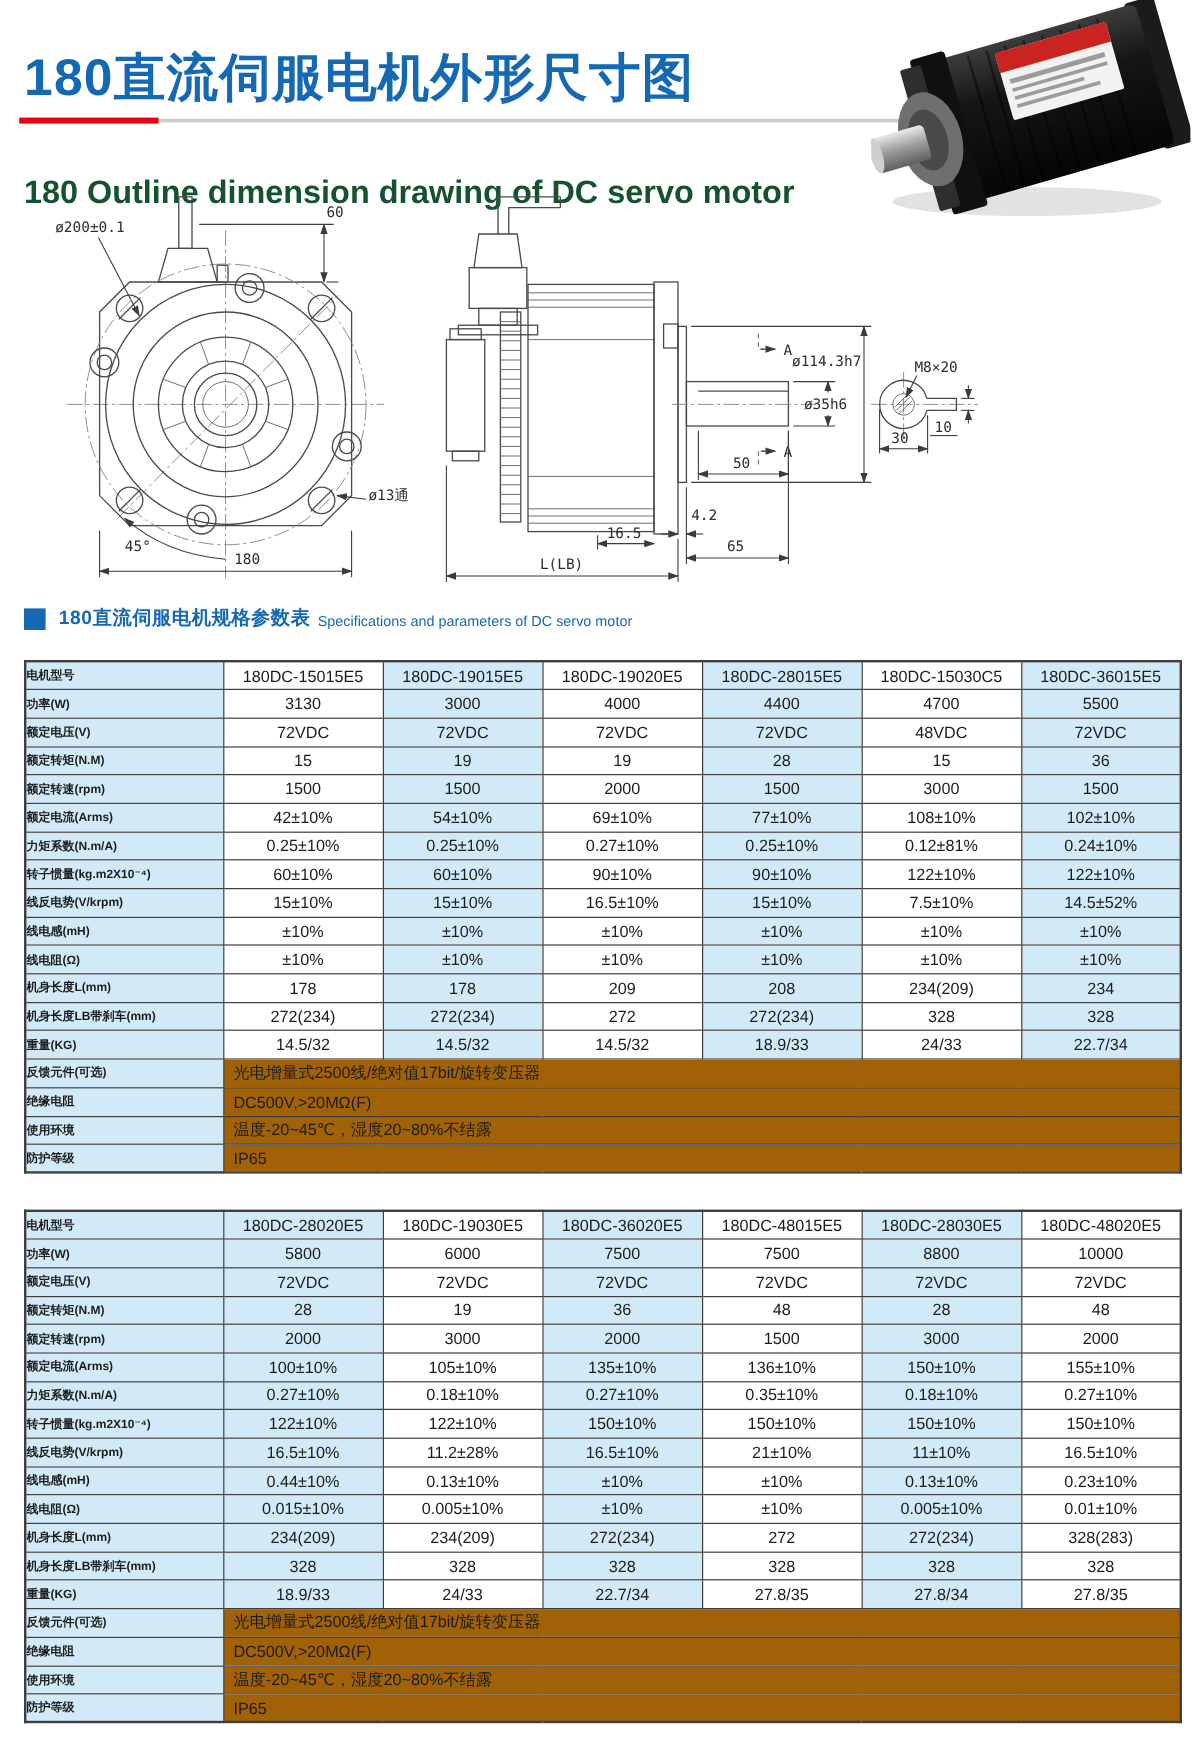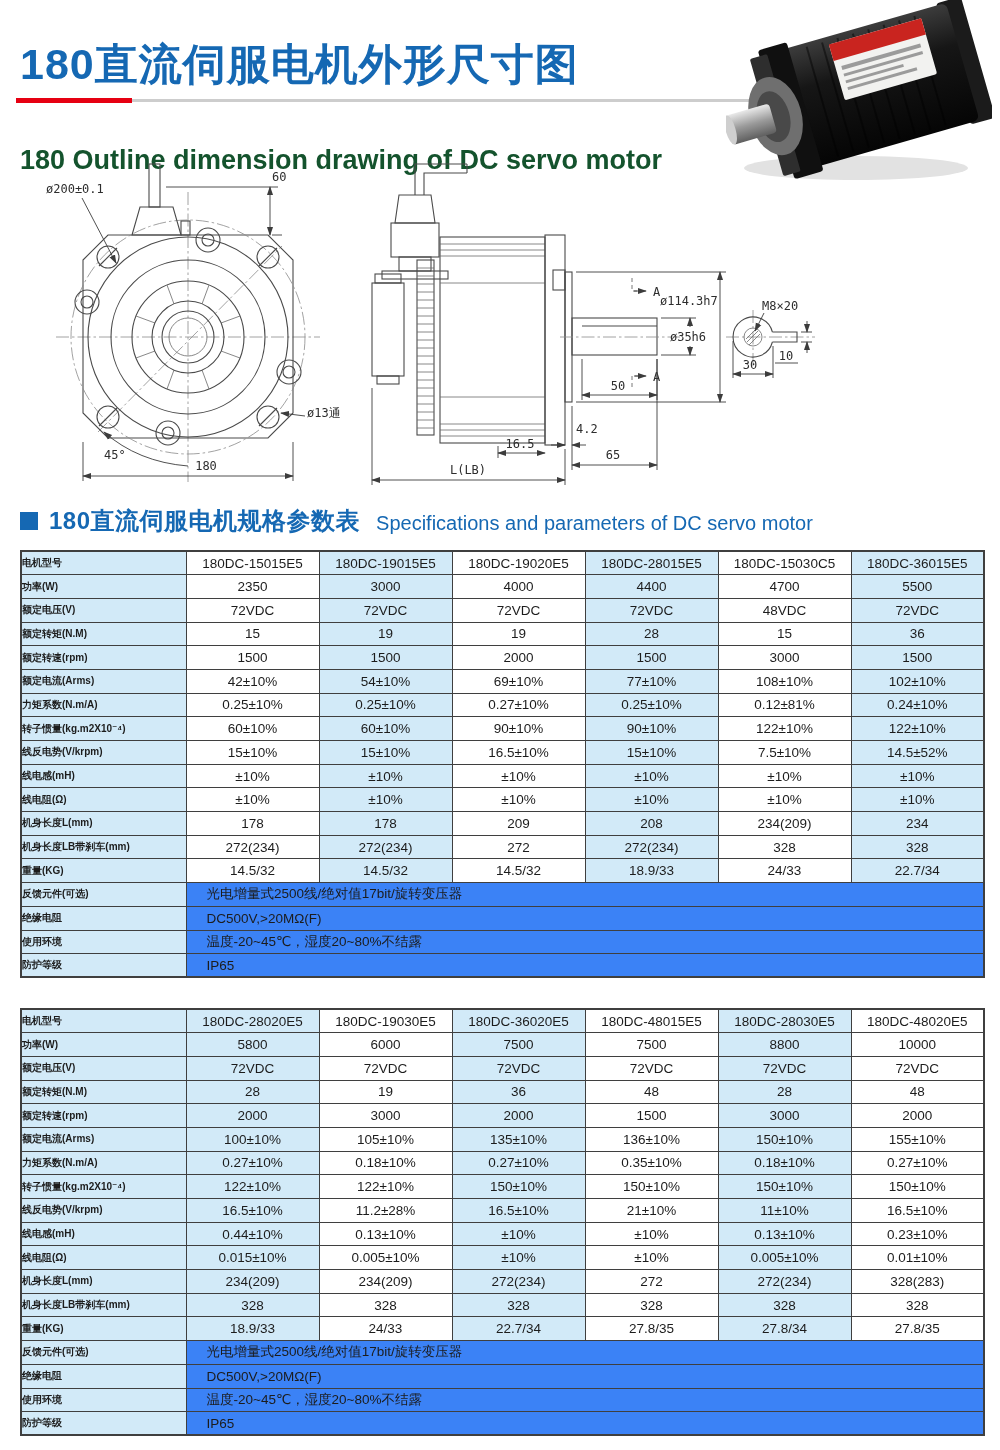--- a/index.html
+++ b/index.html
@@ -19,30 +19,30 @@
   .rule-red{position:absolute;left:16px;top:98px;width:116px;height:5px;background:var(--rule-red);}
   .title-en{position:absolute;left:20px;top:107px;font-size:27px;color:#14532d;white-space:nowrap;margin-top:38px;}
 
   .photo{position:absolute;left:726px;top:0px;width:268px;height:190px;}
 
   .drawings{position:absolute;left:20px;top:150px;width:965px;height:345px;}
   .drawings text{font-family:"DejaVu Sans Mono","DejaVu Sans",monospace;font-size:12px;fill:#2d2d2d;}
 
   .section-head{position:absolute;left:20px;top:505px;display:flex;align-items:center;}
   .section-bullet{width:18px;height:18px;background:var(--accent-blue);margin-right:11px;}
-  .section-zh{font-size:24px;font-weight:bold;color:var(--accent-blue);letter-spacing:.5px;white-space:nowrap;}
-  .section-en{font-size:20px;color:var(--accent-blue);margin-left:16px;white-space:nowrap;position:relative;top:2px;}
+  .section-zh{font-size:16px;font-weight:bold;color:var(--accent-blue);letter-spacing:.5px;white-space:nowrap;}
+  .section-en{font-size:12px;color:var(--accent-blue);margin-left:6px;white-space:nowrap;position:relative;top:2px;}
 
   table.spec{position:absolute;left:20px;width:965px;border-collapse:collapse;table-layout:fixed;border:2px solid var(--tbl-border);}
   #table1{top:550px;}
   #table2{top:1008px;}
   table.spec td{border:1px solid var(--tbl-border);height:23.7px;font-size:13.5px;color:#1c1c1c;text-align:center;vertical-align:middle;padding:0 2px;overflow:hidden;white-space:nowrap;}
   table.spec td.lbl{background:var(--cell-blue);text-align:left;padding-left:0;font-weight:bold;font-size:10px;}
   table.spec td.shaded{background:var(--cell-blue);}
-  table.spec td.span-val{text-align:left;padding-left:20px;background:#3b82f6;}
+  table.spec td.span-val{text-align:left;padding-left:8px;background:#a16207;}
 </style>
 </head>
 <body>
 
 <div class="page">
 
   <h1 class="title-zh">180直流伺服电机外形尺寸图</h1>
   <div class="rule-gray"></div>
   <div class="rule-red"></div>
   <h2 class="title-en">180 Outline dimension drawing of DC servo motor</h2>
@@ -327,21 +327,21 @@
           <td class="lbl">电机型号</td>
           <td>180DC-15015E5</td>
           <td class="shaded">180DC-19015E5</td>
           <td>180DC-19020E5</td>
           <td class="shaded">180DC-28015E5</td>
           <td>180DC-15030C5</td>
           <td class="shaded">180DC-36015E5</td>
         </tr>
         <tr>
           <td class="lbl">功率(W)</td>
-          <td>2350</td>
+          <td>3130</td>
           <td class="shaded">3000</td>
           <td>4000</td>
           <td class="shaded">4400</td>
           <td>4700</td>
           <td class="shaded">5500</td>
         </tr>
         <tr>
           <td class="lbl">额定电压(V)</td>
           <td>72VDC</td>
           <td class="shaded">72VDC</td>

